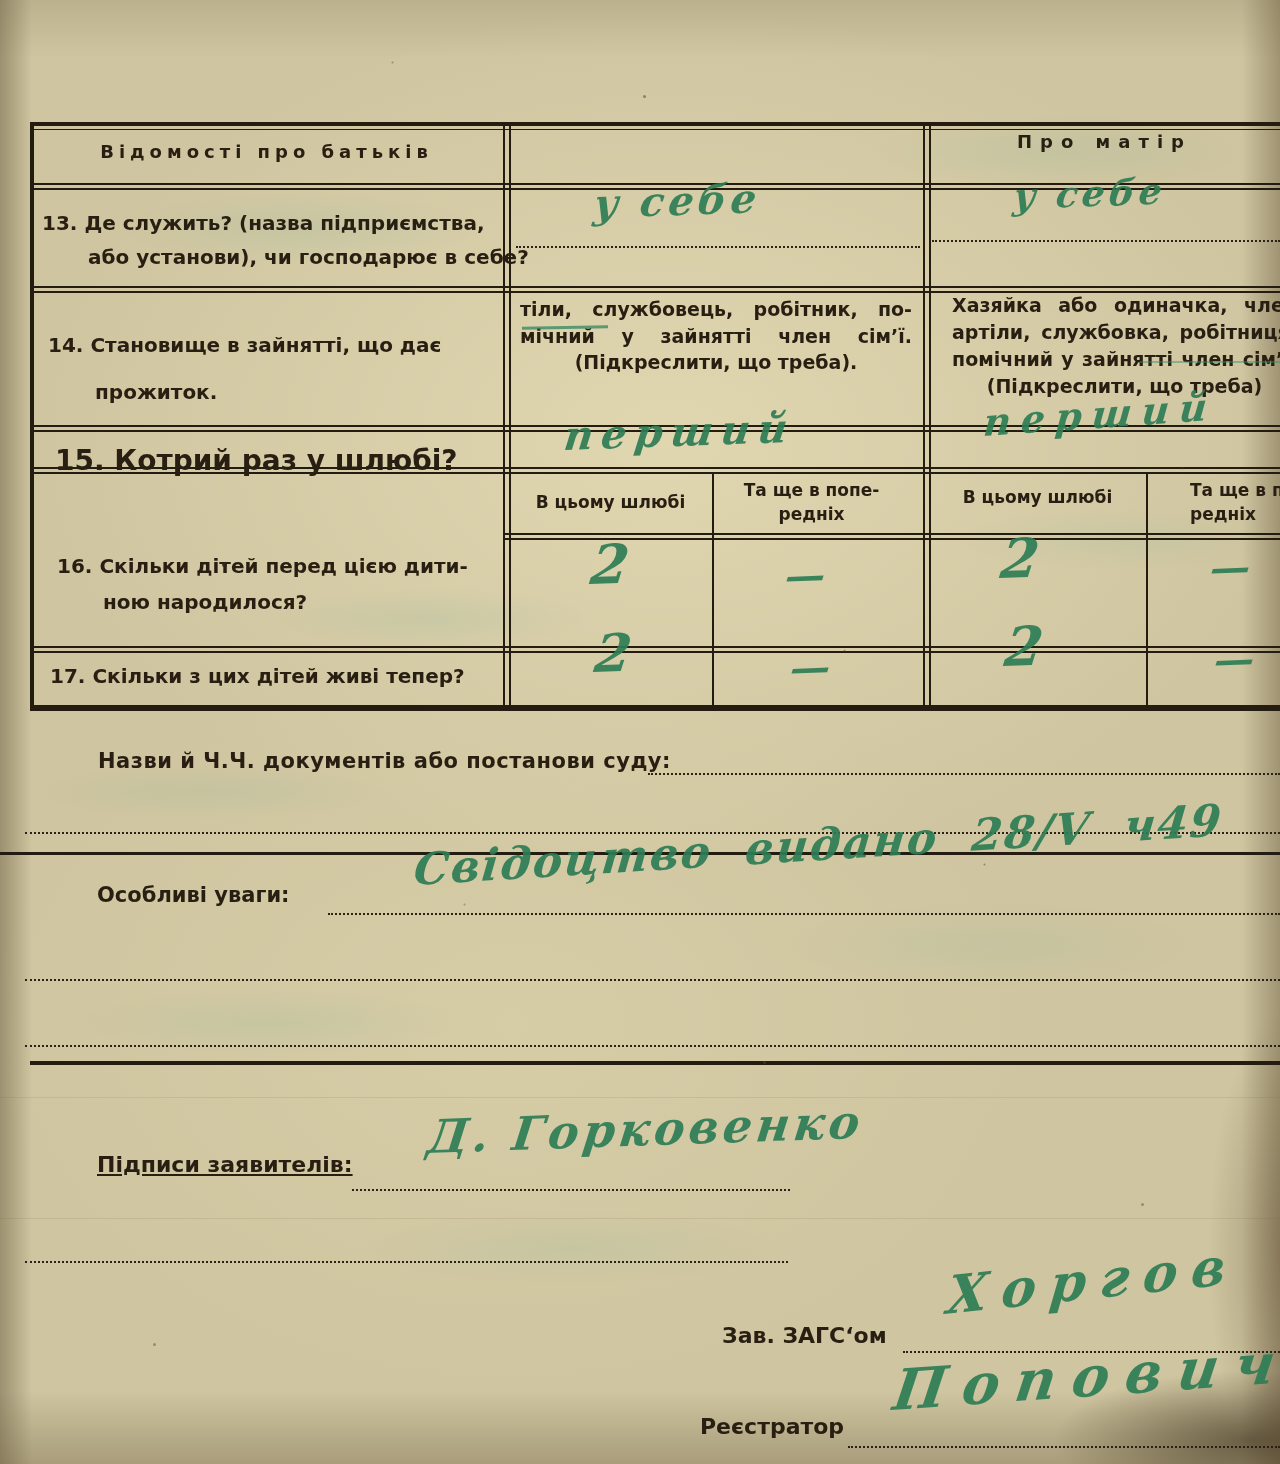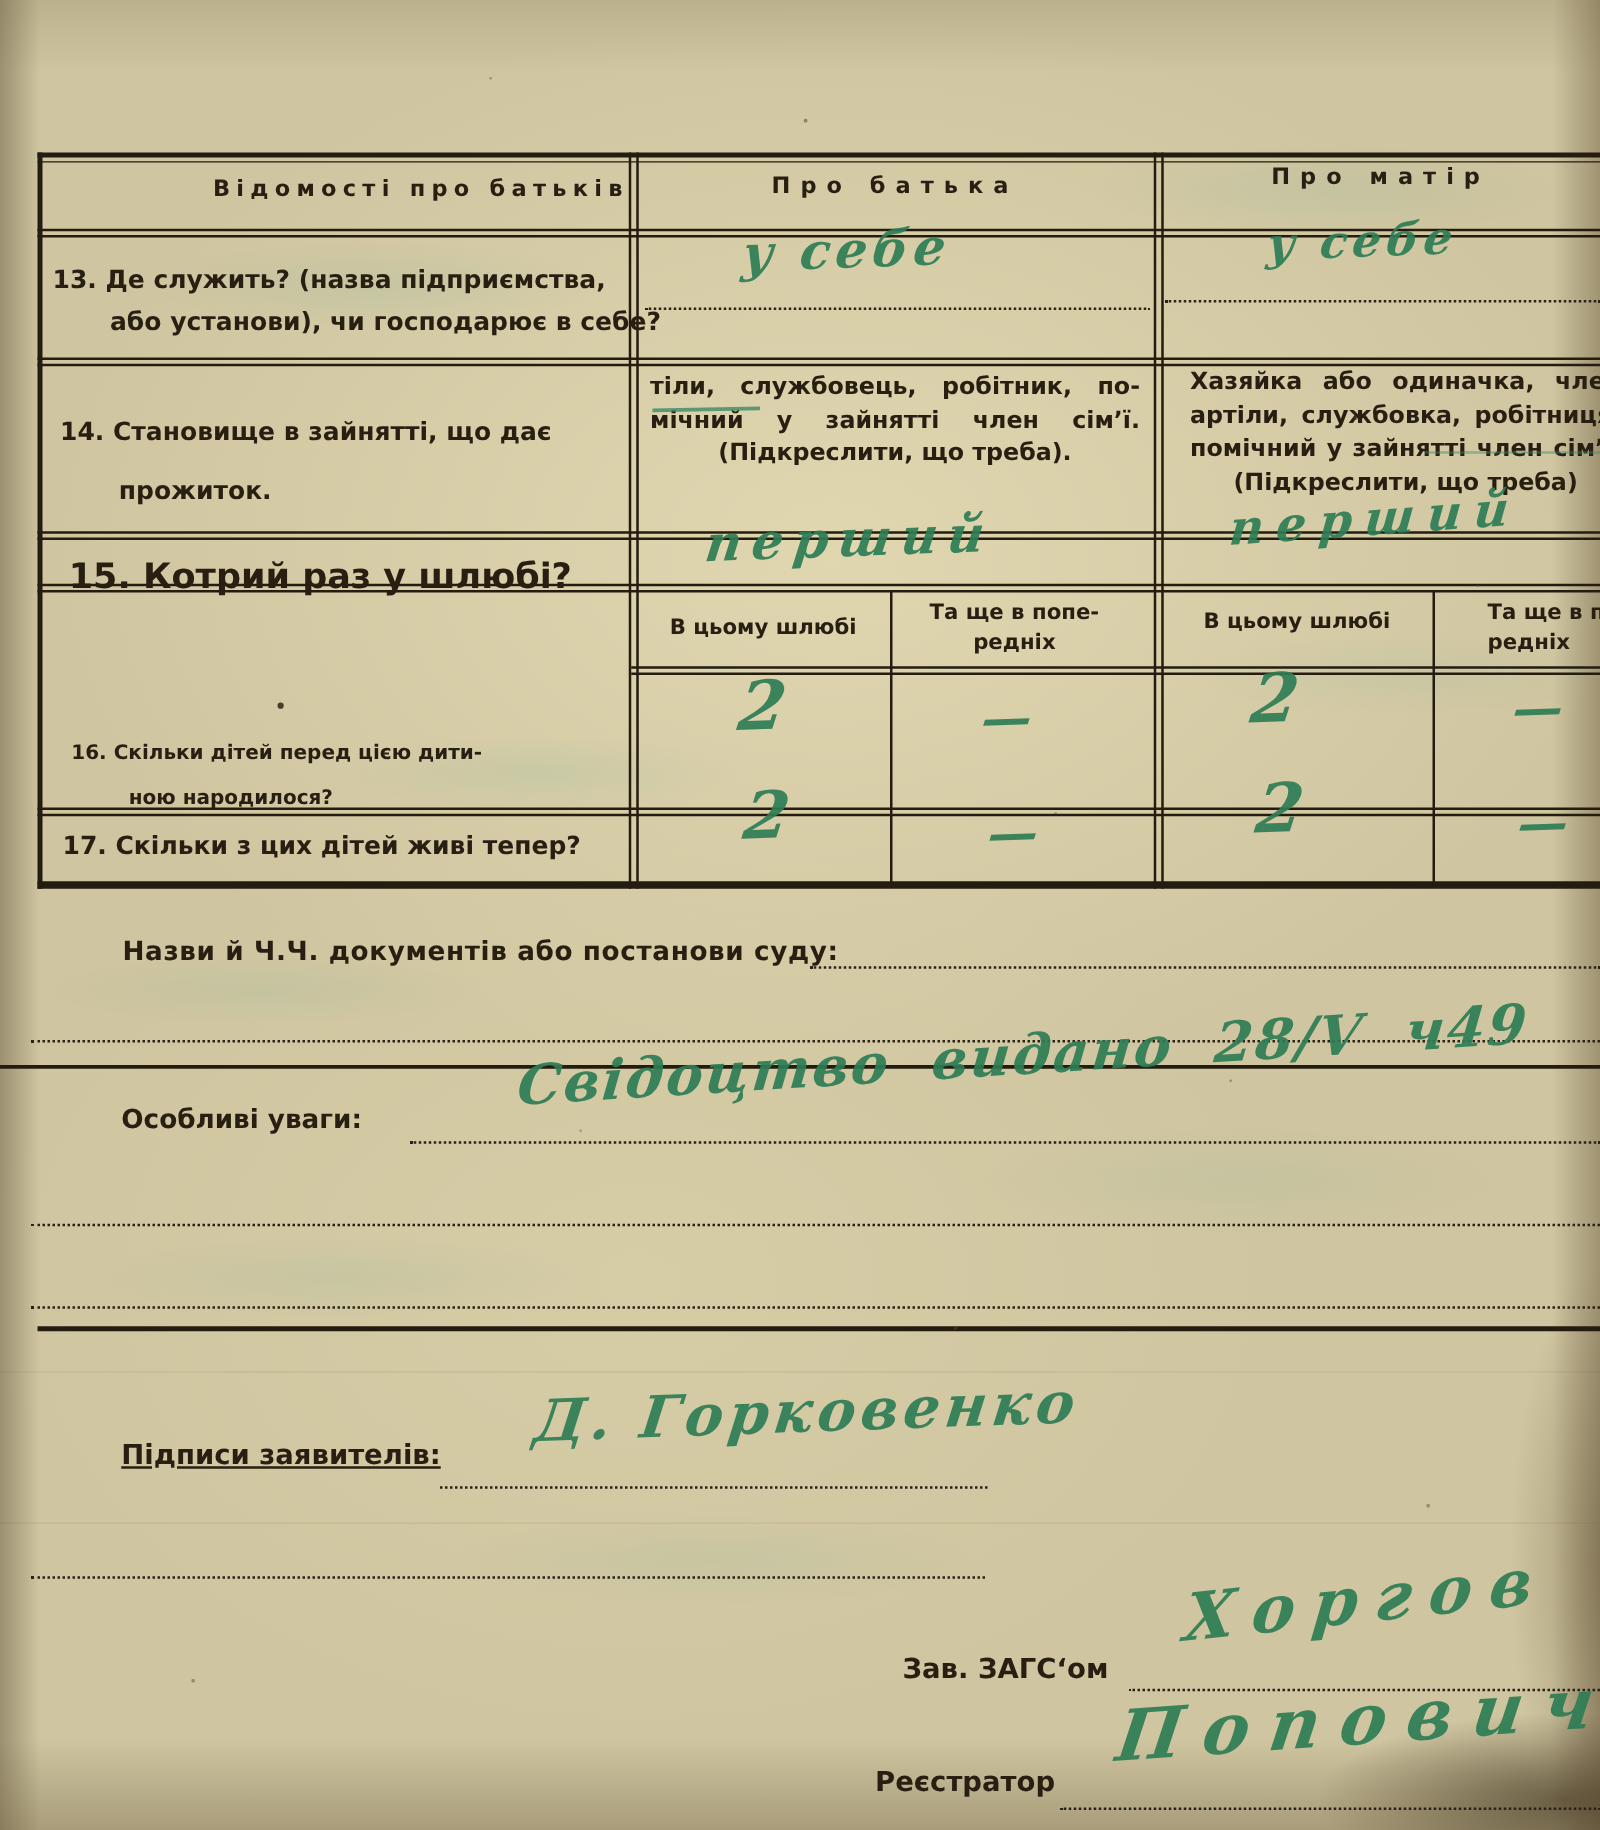--- a/index.html
+++ b/index.html
@@ -76,22 +76,21 @@
     <div class="hline" style="left:30px;top:705px;width:1250px;height:6px;"></div>
 
     <div class="vline" style="left:30px;top:122px;width:4px;height:589px;"></div>
     <div class="vline" style="left:503px;top:122px;width:2px;height:589px;"></div>
     <div class="vline" style="left:509px;top:122px;width:2px;height:589px;"></div>
     <div class="vline" style="left:923px;top:122px;width:2px;height:589px;"></div>
     <div class="vline" style="left:929px;top:122px;width:2px;height:589px;"></div>
     <div class="vline" style="left:712px;top:472px;width:2px;height:234px;"></div>
     <div class="vline" style="left:1146px;top:472px;width:2px;height:234px;"></div>
 
-    <div class="print ctr" style="left:30px;top:141px;width:473px;font-size:18px;letter-spacing:5px;text-align:right;">Відомості про батьків</div>
-    <div class="print ctr" style="left:509px;top:138px;width:414px;font-size:18px;letter-spacing:8px;">Про батька</div>
+    <div class="print ctr" style="left:30px;top:141px;width:473px;font-size:18px;letter-spacing:5px;">Відомості про батьків</div>
     <div class="print ctr" style="left:929px;top:131px;width:351px;font-size:18px;letter-spacing:8px;">Про матір</div>
 
     <div class="print pre" style="left:88px;top:206px;width:470px;font-size:20px;line-height:34px;text-indent:-46px;">13. Де служить? (назва підприємства,
 або установи), чи господарює в себе?</div>
     <div class="dot" style="left:516px;top:246px;width:404px;"></div>
     <div class="dot" style="left:932px;top:240px;width:348px;"></div>
     <div class="hand" style="left:592px;top:184px;font-size:40px;letter-spacing:4px;">у себе</div>
     <div class="hand" style="left:1012px;top:178px;font-size:36px;letter-spacing:4px;">у себе</div>
 
     <div class="print pre" style="left:95px;top:322px;width:430px;font-size:20px;line-height:47px;text-indent:-47px;">14. Становище в зайнятті, що дає
@@ -114,21 +113,21 @@
     <div class="hand" style="left:562px;top:416px;font-size:40px;letter-spacing:8px;">перший</div>
     <div class="hand" style="left:982px;top:404px;font-size:38px;letter-spacing:10px;transform:rotate(-4deg) skewX(-9deg);">перший</div>
 
     <div class="print ctr" style="left:509px;top:492px;width:203px;font-size:17px;">В цьому шлюбі</div>
     <div class="print ctr pre" style="left:712px;top:478px;width:199px;font-size:17px;line-height:24px;">Та ще в попе-
 редніх</div>
     <div class="print ctr" style="left:929px;top:487px;width:217px;font-size:17px;">В цьому шлюбі</div>
     <div class="print pre" style="left:1190px;top:478px;width:200px;font-size:17px;line-height:24px;">Та ще в попе-
 редніх</div>
 
-    <div class="print pre" style="left:103px;top:584px;width:430px;font-size:16px;line-height:36px;text-indent:-46px;">16. Скільки дітей перед цією дити-
+    <div class="print pre" style="left:103px;top:548px;width:430px;font-size:20px;line-height:36px;text-indent:-46px;">16. Скільки дітей перед цією дити-
 ною народилося?</div>
     <div class="hand" style="left:588px;top:538px;font-size:54px;">2</div>
     <div class="hand" style="left:783px;top:556px;font-size:40px;">—</div>
     <div class="hand" style="left:998px;top:532px;font-size:54px;">2</div>
     <div class="hand" style="left:1208px;top:548px;font-size:40px;">—</div>
 
     <div class="print" style="left:50px;top:664px;font-size:20px;">17. Скільки з цих дітей живі тепер?</div>
     <div class="hand" style="left:592px;top:628px;font-size:52px;">2</div>
     <div class="hand" style="left:788px;top:648px;font-size:40px;">—</div>
     <div class="hand" style="left:1002px;top:620px;font-size:54px;">2</div>

